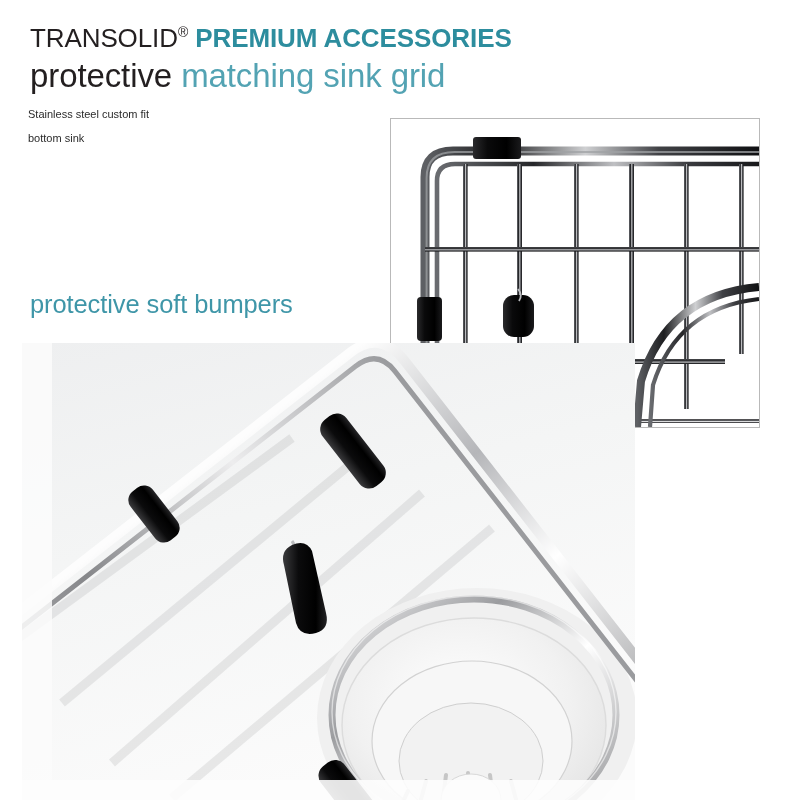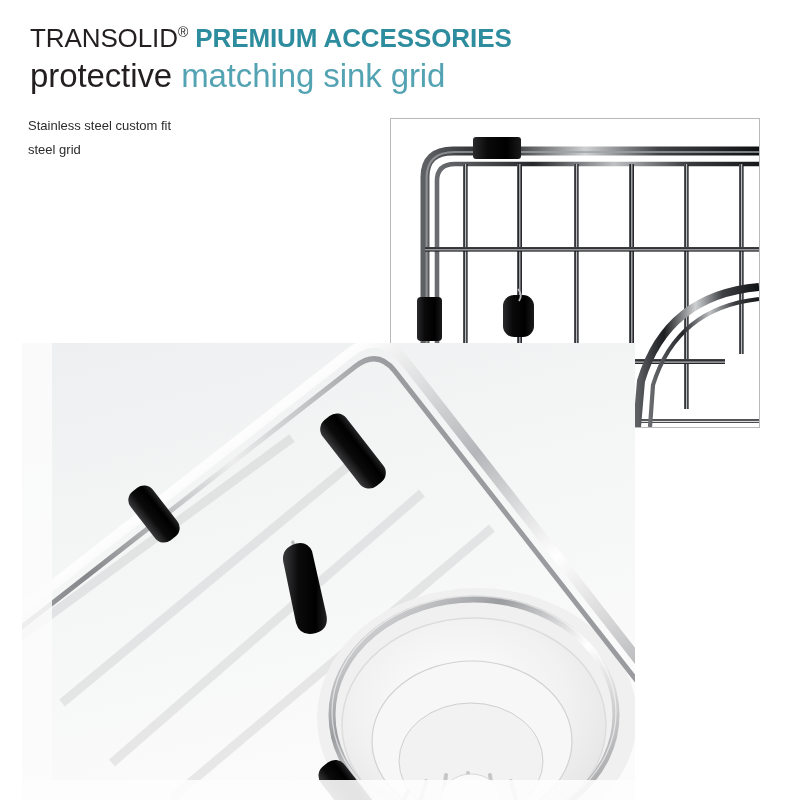--- a/index.html
+++ b/index.html
@@ -24,22 +24,22 @@
 
   .subhead{
     position:absolute;left:30px;top:60px;
     font-size:33px;line-height:32px;white-space:nowrap;
     font-weight:400;letter-spacing:-0.1px;
   }
   .dark{color:#231f20;}
   .accent{color:#53a3b3;}
 
   .bodycopy{
-    position:absolute;left:28px;top:114px;
-    font-size:13px;line-height:24px;color:#2b2b2b;
+    position:absolute;left:28px;top:102px;
+    font-size:11px;line-height:24px;color:#2b2b2b;
     font-weight:400;width:330px;
   }
 
   .bumper-head{
     position:absolute;left:30px;top:288px;
     font-size:25.5px;line-height:32px;color:#3f96a8;
     font-weight:400;white-space:nowrap;letter-spacing:-0.1px;
   }
 
   
@@ -68,23 +68,24 @@
     <span class="accent-bold">PREMIUM ACCESSORIES</span>
   </div>
 
   <div class="subhead">
     <span class="dark">protective</span>
     <span class="accent">matching sink grid</span>
   </div>
 
   <div class="bodycopy">
     <div>Stainless steel custom fit</div>
-    <div>steel grid</div>
-  </div>
-
+    <div>bottom sink</div>
+  </div>
+
+  <div class="bumper-head">protective soft bumpers</div>
 
   <div class="panel-tr">
     <svg class="ph" viewBox="0 0 368 308" preserveAspectRatio="none">
       <defs>
         <linearGradient id="tSteel" x1="0" y1="0" x2="0" y2="1">
           <stop offset="0%" stop-color="#6e7074"></stop>
           <stop offset="18%" stop-color="#1b1b1d"></stop>
           <stop offset="45%" stop-color="#48494d"></stop>
           <stop offset="62%" stop-color="#d9dadc"></stop>
           <stop offset="80%" stop-color="#3a3b3e"></stop>

